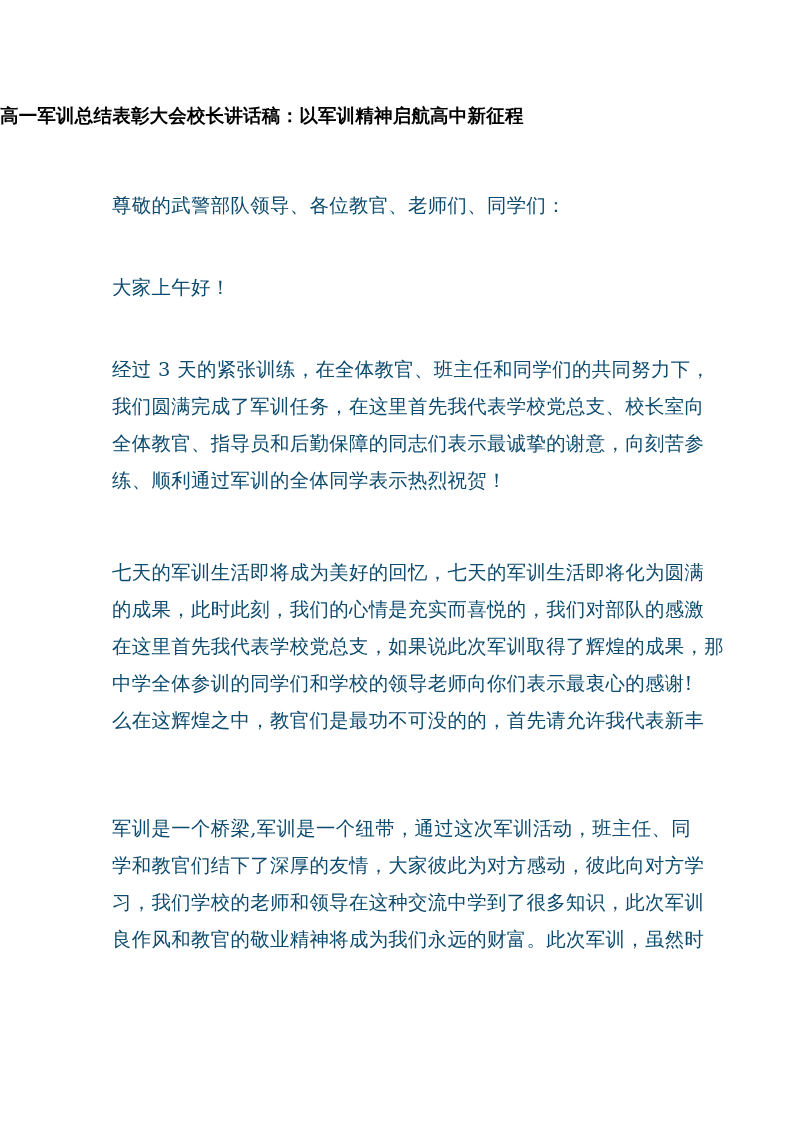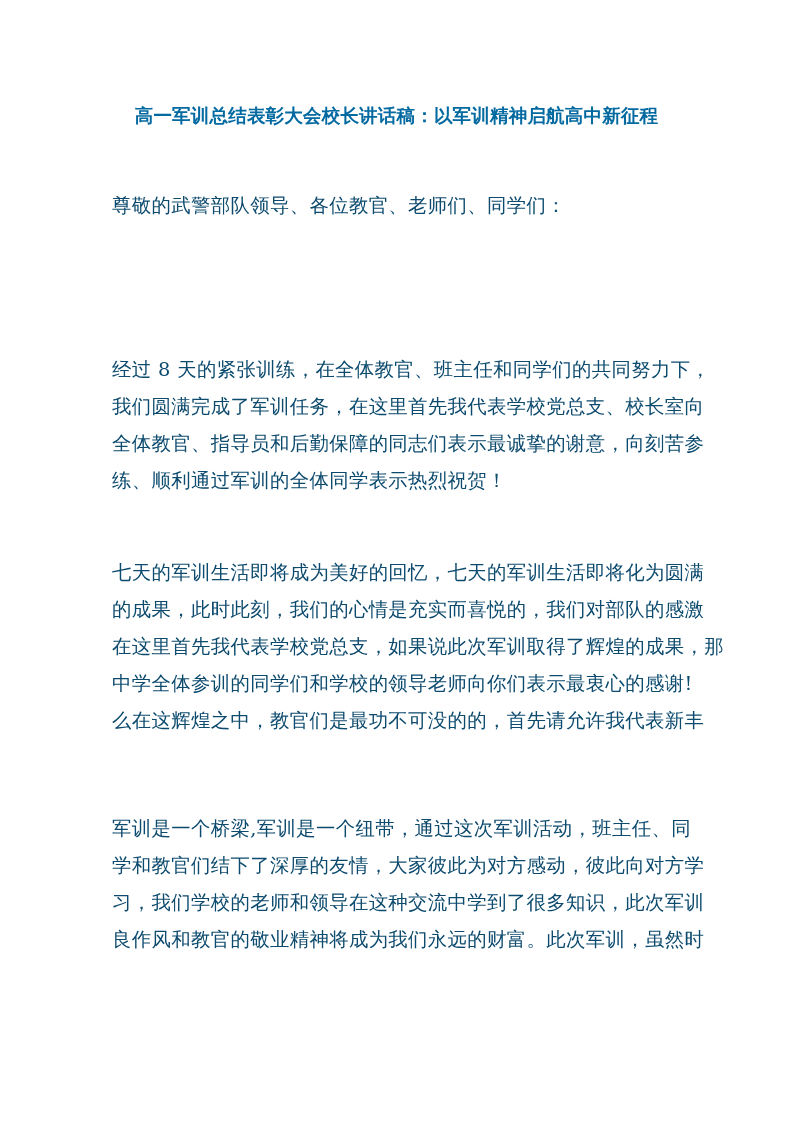--- a/index.html
+++ b/index.html
@@ -20,27 +20,27 @@
       left: 0; top: 0;
       width: 793px;
       height: 1122px;
       background: #ffffff;
     }
     .title {
       position: absolute;
       left: 0;
       width: 793px;
       top: 102px;
-      text-align: center;
+      text-align: left;
       font-family: "DejaVu Sans", "Liberation Sans", sans-serif;
       font-weight: bold;
       font-size: 18.5px;
       letter-spacing: 0.2px;
       line-height: 28px;
-      color: #0369a1;
+      color: #000000;
     }
     .block {
       position: absolute;
       left: 112px;
       width: 560px;
       font-size: 19.4px;
       line-height: 37px;
       color: #0c4a6e;
       letter-spacing: 0.35px;
       text-align: justify;
@@ -56,23 +56,26 @@
 <body>
 
 <div class="page">
 
   <div class="title">高一军训总结表彰大会校长讲话稿：以军训精神启航高中新征程</div>
 
   <div class="block" style="top:187px;">
     <span class="line">尊敬的武警部队领导、各位教官、老师们、同学们：</span>
   </div>
 
+  <div class="block" style="top:269px;">
+    <span class="line">大家上午好！</span>
+  </div>
 
   <div class="block" style="top:351px;">
-    <span class="line">经过 8 天的紧张训练，在全体教官、班主任和同学们的共同努力下，</span>
+    <span class="line">经过 3 天的紧张训练，在全体教官、班主任和同学们的共同努力下，</span>
     <span class="line">我们圆满完成了军训任务，在这里首先我代表学校党总支、校长室向</span>
     <span class="line">全体教官、指导员和后勤保障的同志们表示最诚挚的谢意，向刻苦参</span>
     <span class="line">练、顺利通过军训的全体同学表示热烈祝贺！</span>
   </div>
 
   <div class="block" style="top:554px;">
     <span class="line">七天的军训生活即将成为美好的回忆，七天的军训生活即将化为圆满</span>
     <span class="line">的成果，此时此刻，我们的心情是充实而喜悦的，我们对部队的感激</span>
     <span class="line">在这里首先我代表学校党总支，如果说此次军训取得了辉煌的成果，那</span>
     <span class="line">中学全体参训的同学们和学校的领导老师向你们表示最衷心的感谢!</span>

